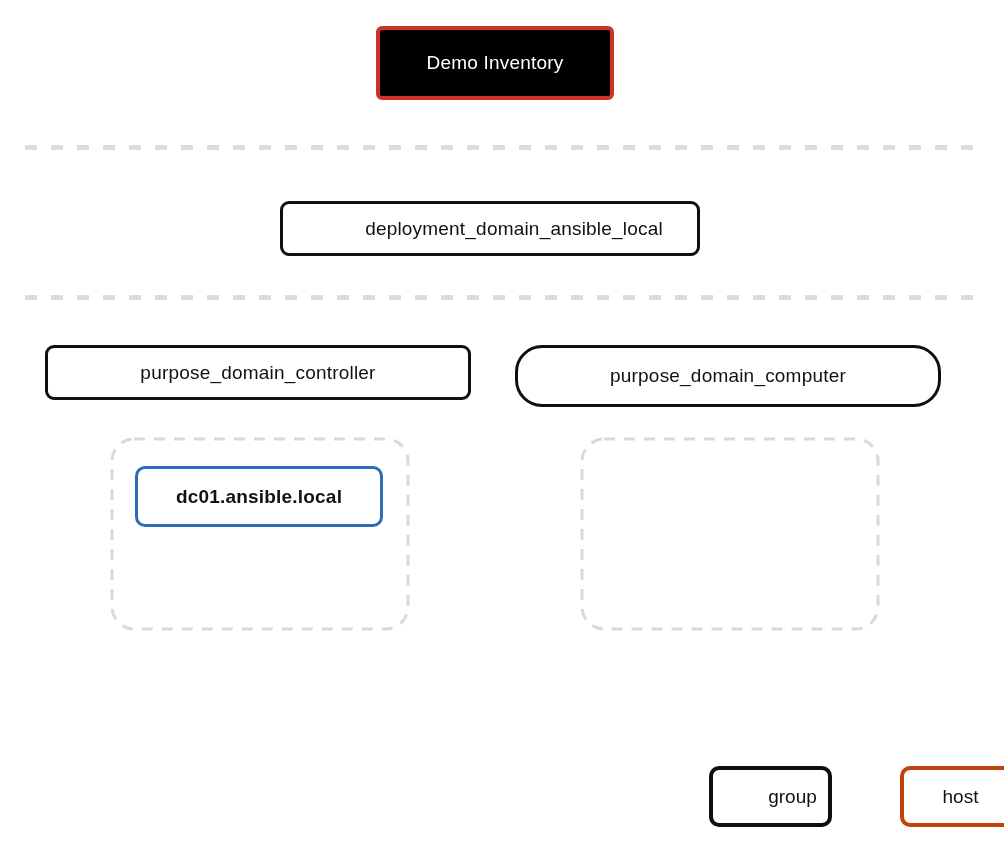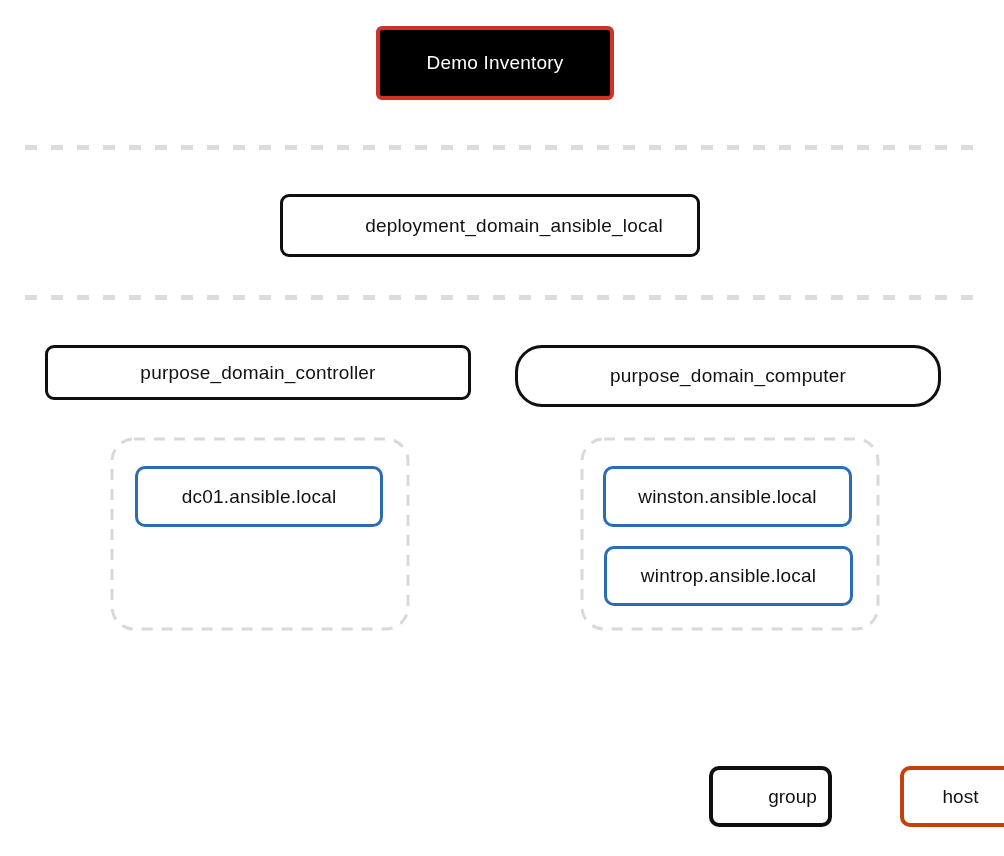--- a/index.html
+++ b/index.html
@@ -35,21 +35,21 @@
   .host-node {
     border: 3px solid #2b6cb5;
     border-radius: 10px;
     color: #111111;
   }
   .sep {
     position: absolute;
     height: 5px;
     background: repeating-linear-gradient(90deg, #dcdcdc 0 12px, transparent 12px 26px);
   }
-  .host-container { position: absolute; }
+  .host-container { position: absolute; font-weight: bold; }
   .host-container > svg { position: absolute; left: 0; top: 0; }
   .legend-node {
     position: absolute;
     display: flex;
     align-items: center;
     justify-content: center;
     background: #ffffff;
     font-size: 19px;
     border-radius: 10px;
     color: #111111;
@@ -59,21 +59,21 @@
 </style>
 </head>
 <body>
 
 <div class="node inventory-node" style="left:376px; top:26px; width:238px; height:74px;">
   <span>Demo Inventory</span>
 </div>
 
 <div class="sep" style="left:25px; top:145px; width:950px;"></div>
 
-<div class="node group-node" style="left:280px; top:194px; width:420px; height:63px;padding-left:48px;">
+<div class="node group-node" style="left:280px; top:201px; width:420px; height:55px;padding-left:48px;">
   <span>deployment_domain_ansible_local</span>
 </div>
 
 <div class="sep" style="left:25px; top:295px; width:950px;"></div>
 
 <div class="node group-node" style="left:45px; top:345px; width:426px; height:55px;">
   <span>purpose_domain_controller</span>
 </div>
 
 <div class="node group-node" style="left:515px; top:345px; width:426px; height:62px;border-radius:27px;">
@@ -86,26 +86,20 @@
   </svg>
   <div class="node host-node" style="left:25px; top:29px; width:248px; height:61px;">
     <span>dc01.ansible.local</span>
   </div>
 </div>
 
 <div class="host-container" style="left:580px; top:437px; width:300px; height:194px;">
   <svg width="300" height="194">
     <rect x="2" y="2" width="296" height="190" rx="22" fill="none" stroke="#d9d9d9" stroke-width="3" stroke-dasharray="11 9"></rect>
   </svg>
-  <div class="node host-node" style="left:23px; top:29px; width:249px; height:61px;">
-    <span>winston.ansible.local</span>
-  </div>
-  <div class="node host-node" style="left:24px; top:109px; width:249px; height:60px;">
-    <span>wintrop.ansible.local</span>
-  </div>
 </div>
 
 <div class="legend-node legend-group" style="left:709px; top:766px; width:123px; height:61px;">
   <span>group</span>
 </div>
 
 <div class="legend-node legend-host" style="left:852px; top:766px; width:121px; height:61px;">
   <span>host</span>
 </div>
 

